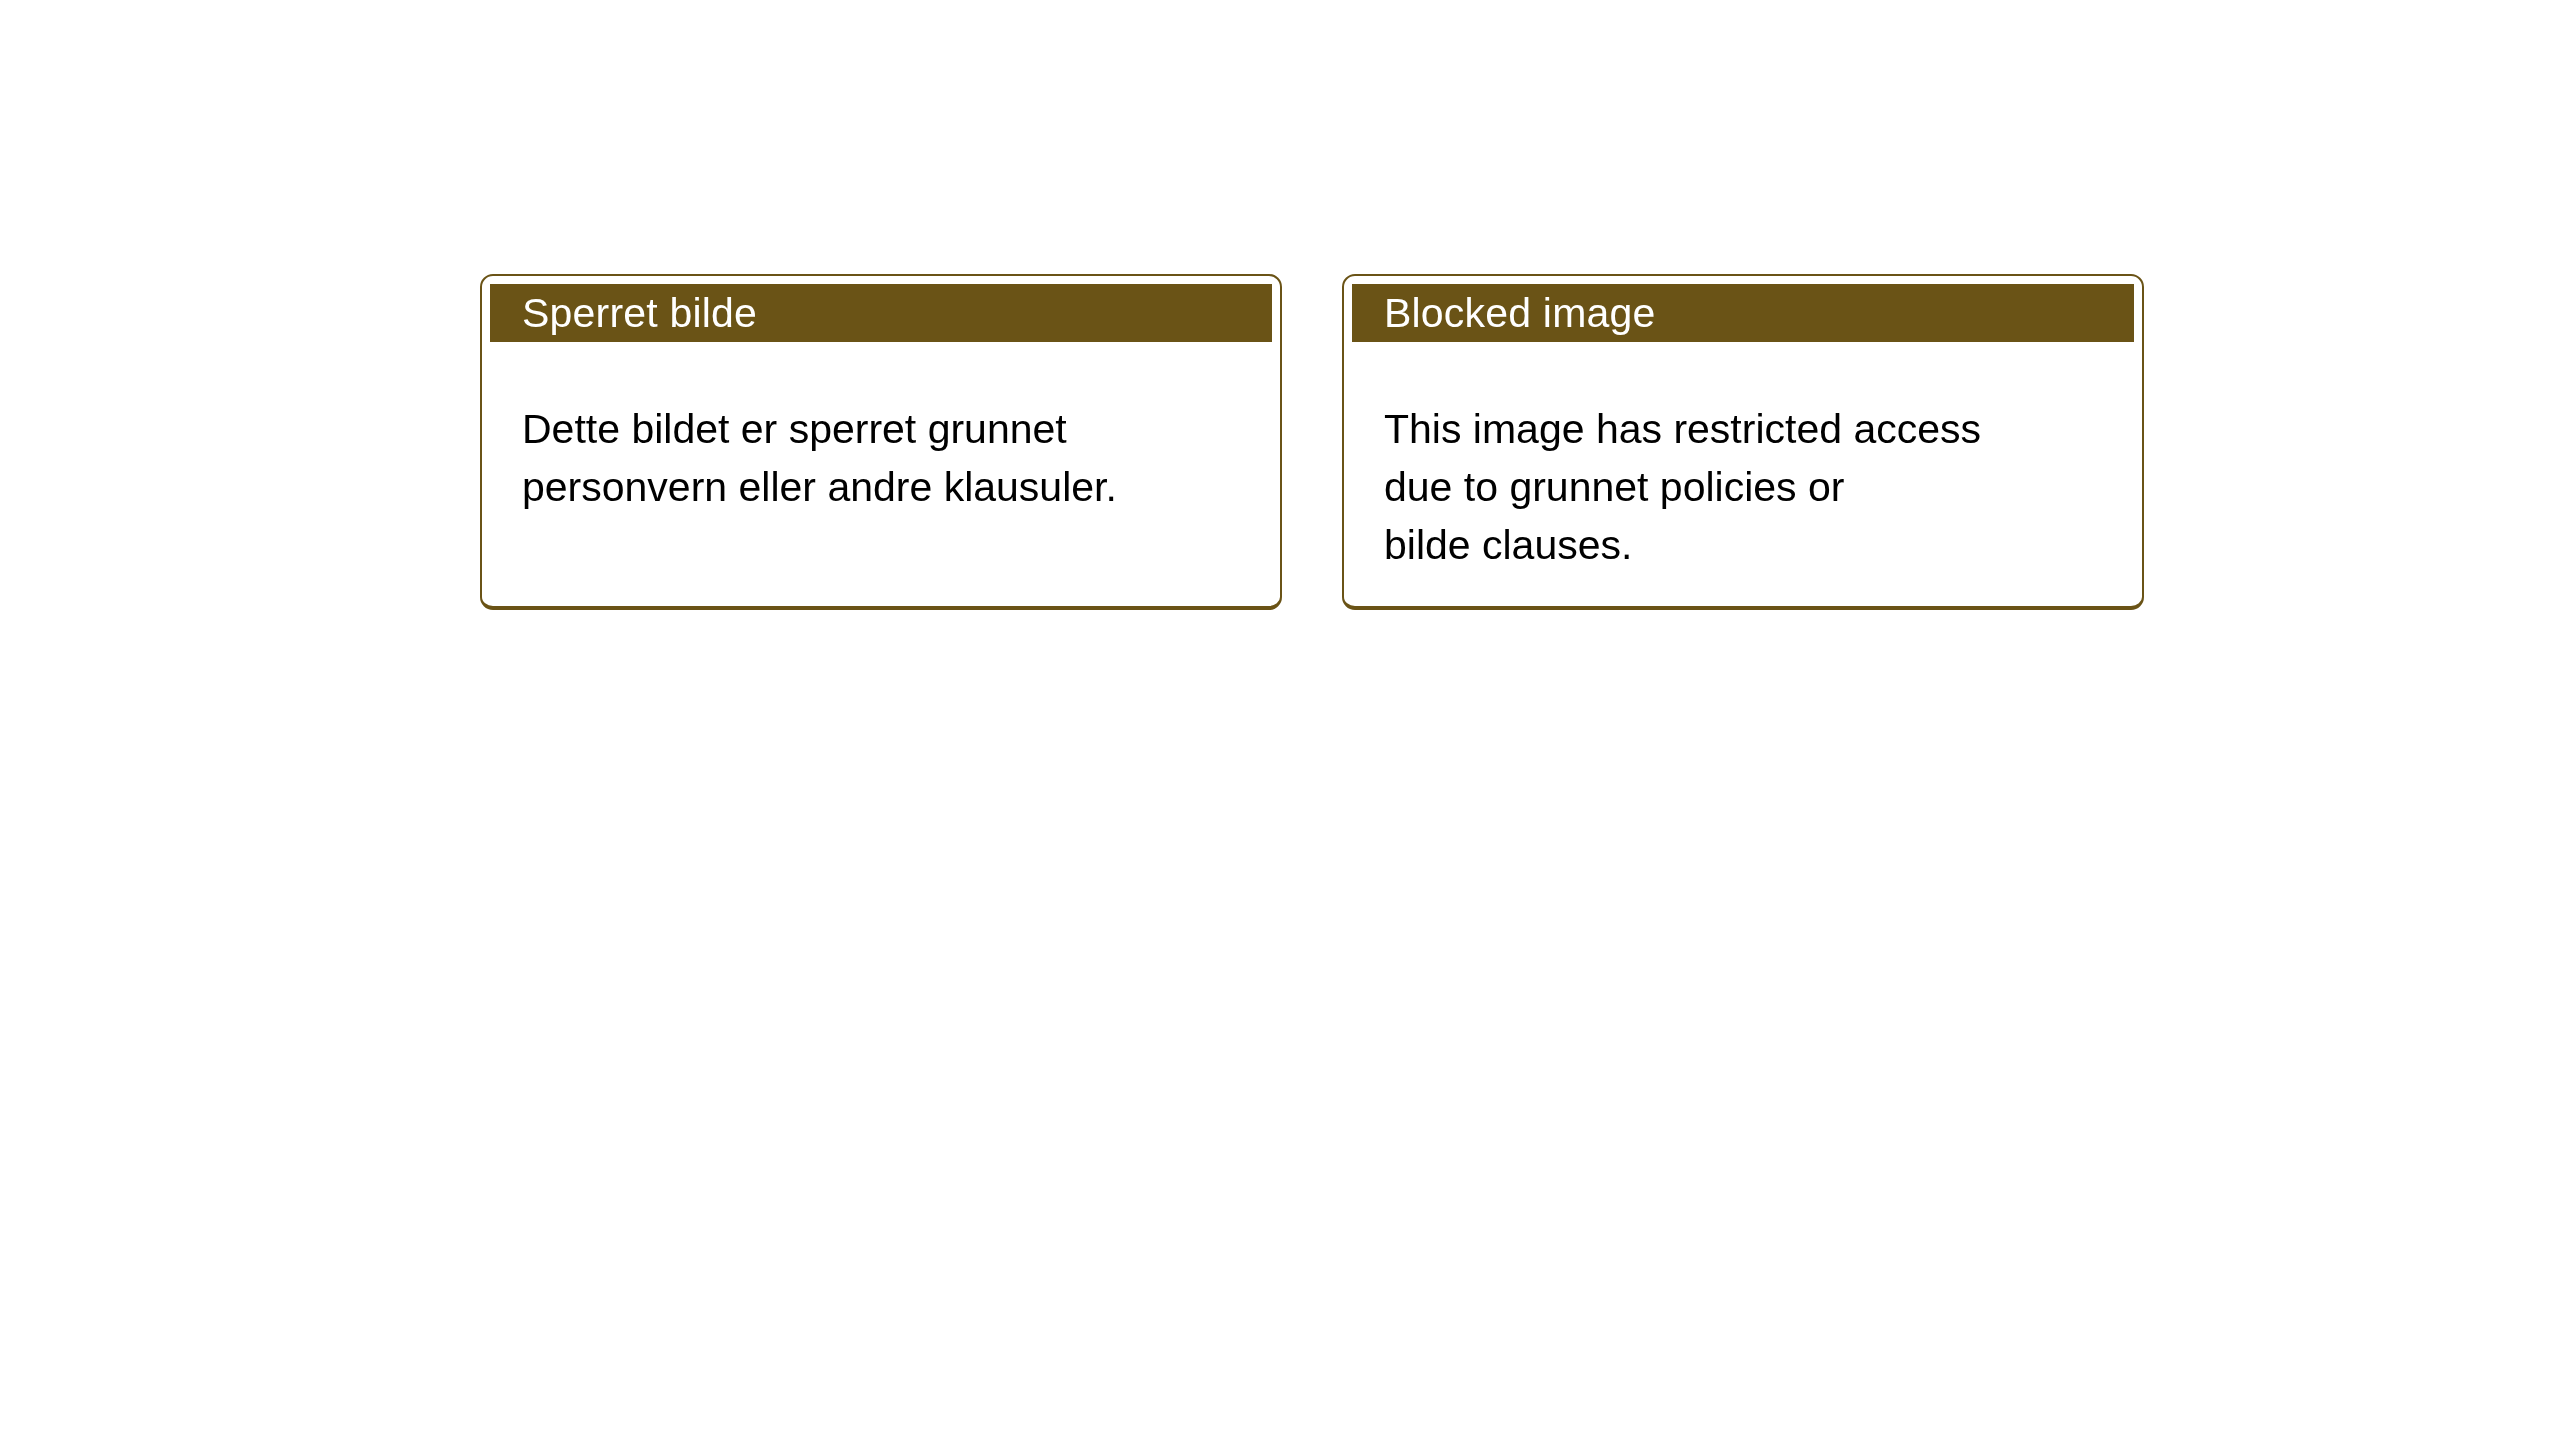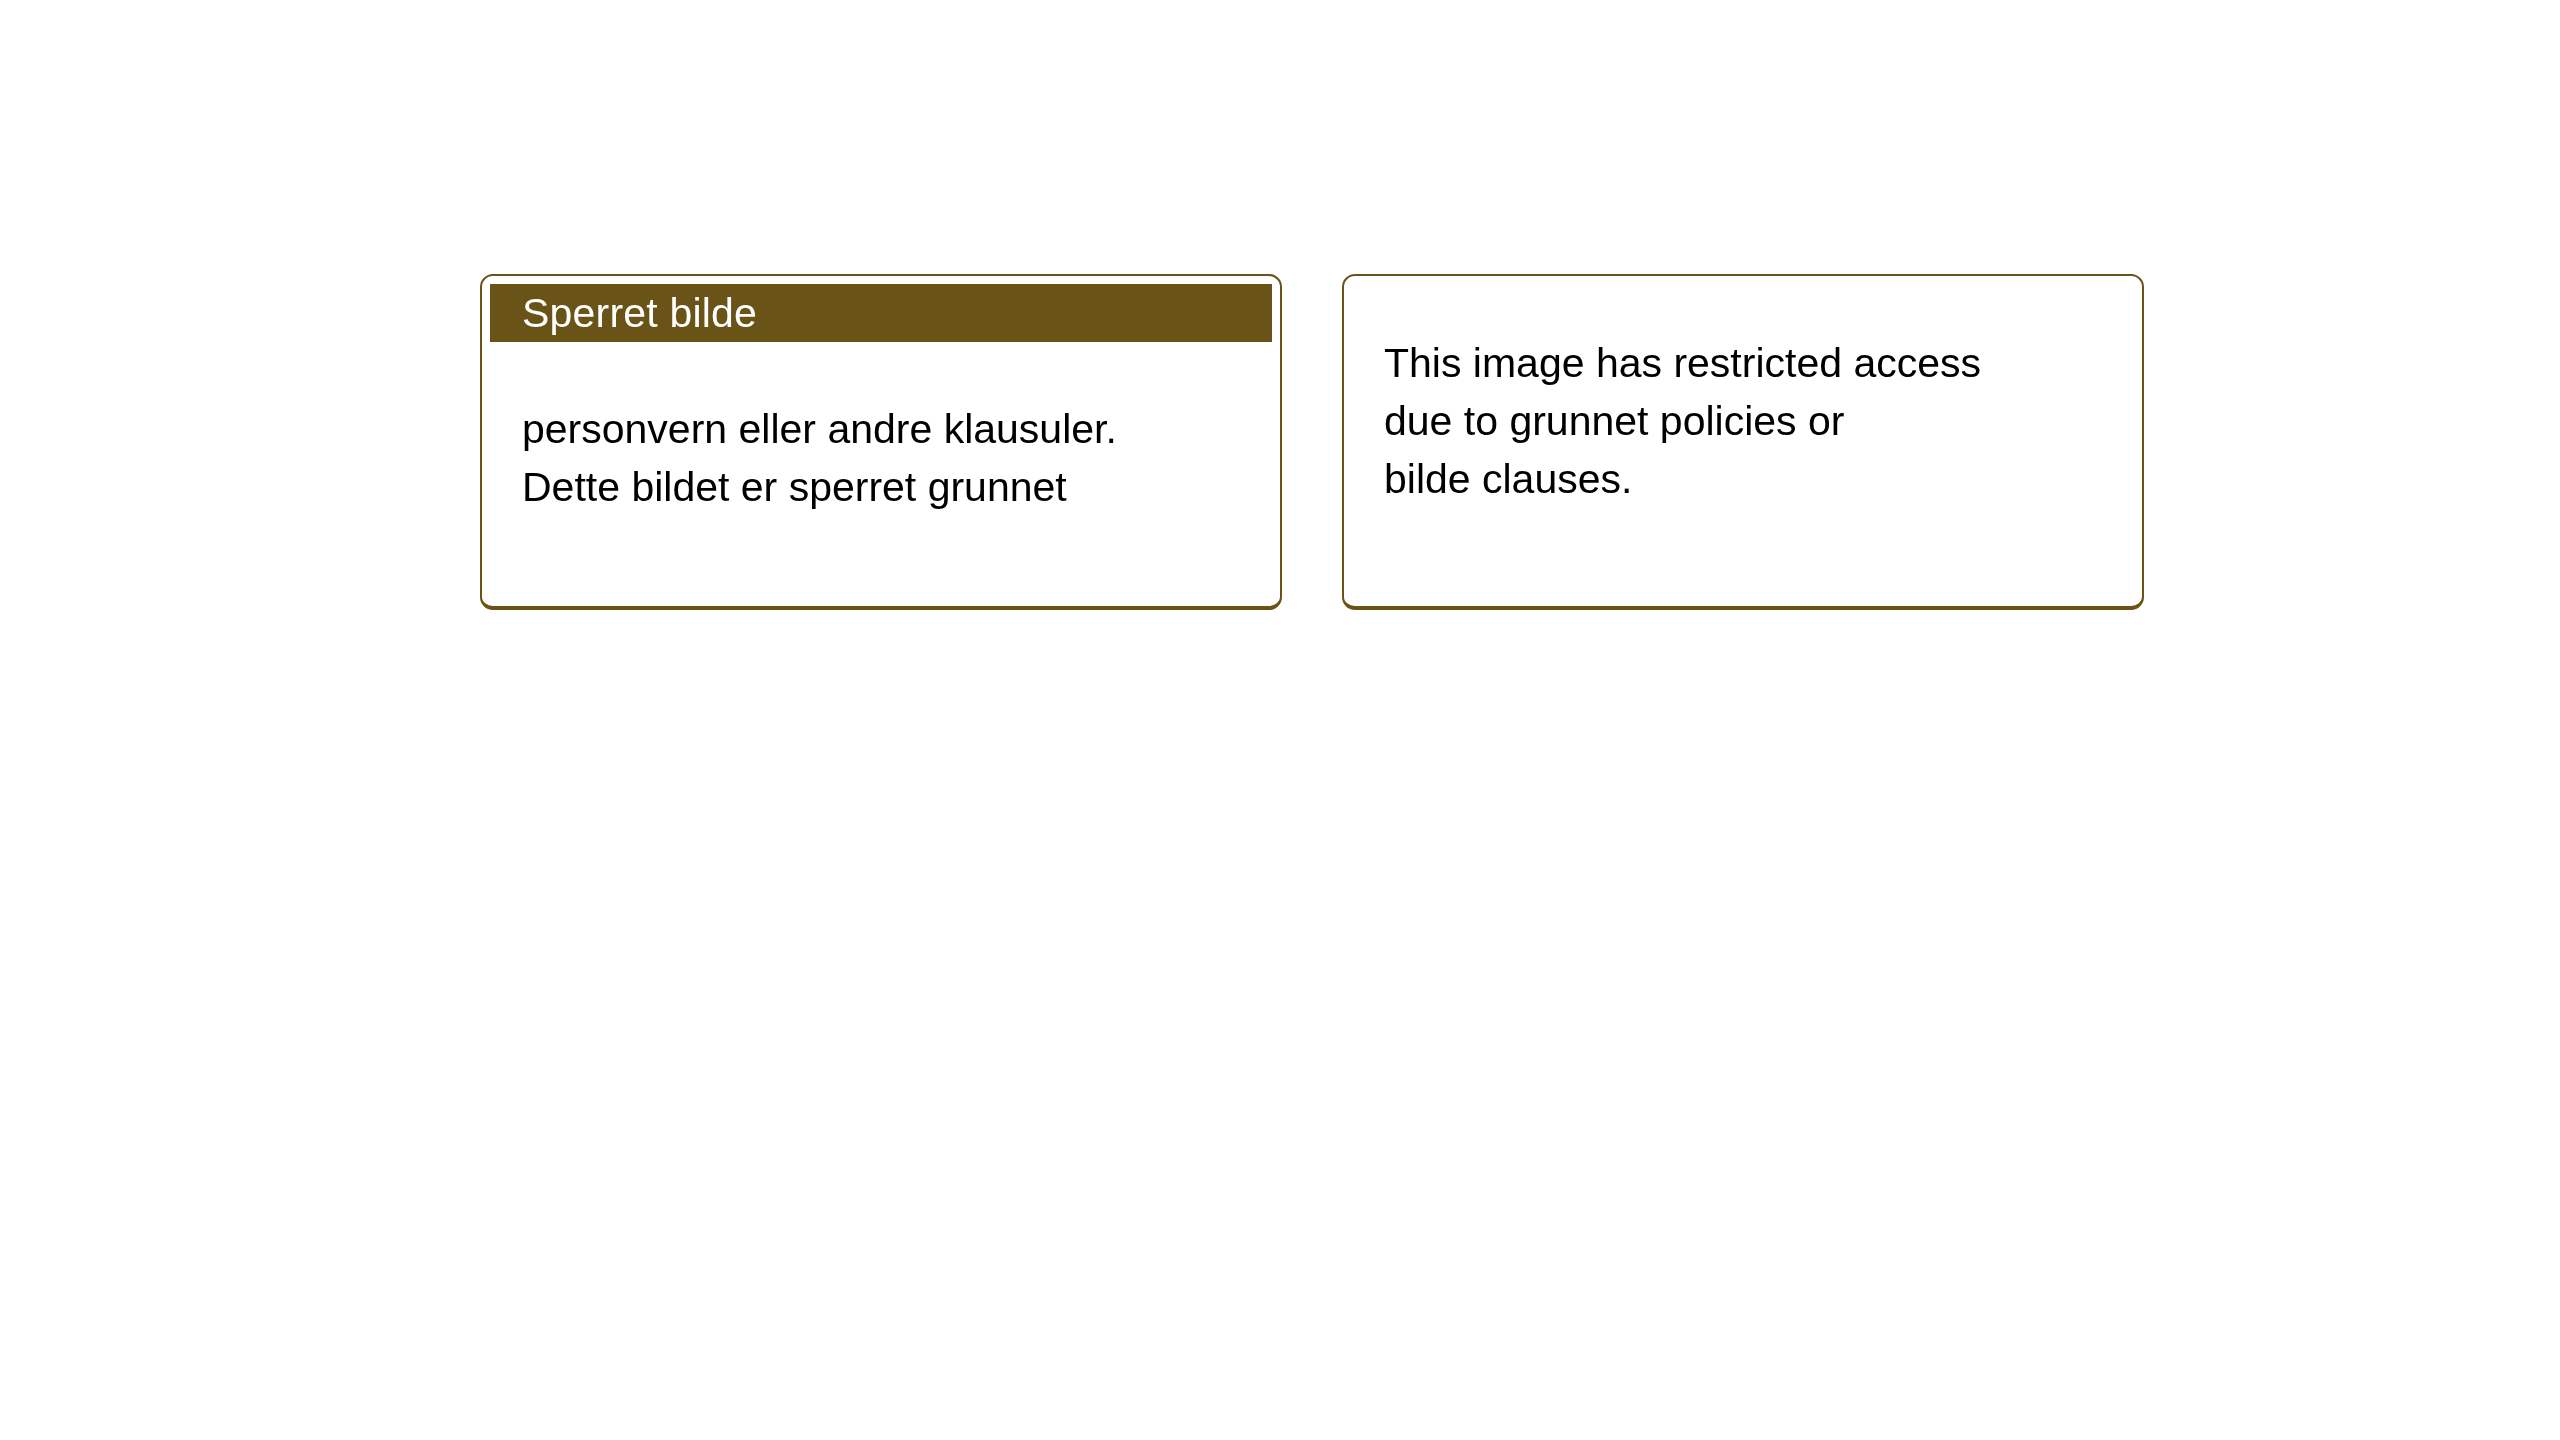--- a/index.html
+++ b/index.html
@@ -60,26 +60,29 @@
 </head>
 <body>
 
 <div class="canvas">
 
   <div class="card card-no">
     <div class="card-header">
       <span class="card-title">Sperret bilde</span>
     </div>
     <div class="card-body">
+      <div class="body-line">Dette bildet er sperret grunnet</div>
       <div class="body-line">personvern eller andre klausuler.</div>
-      <div class="body-line">Dette bildet er sperret grunnet</div>
     </div>
   </div>
 
   <div class="card card-en">
+    <div class="card-header">
+      <span class="card-title">Blocked image</span>
+    </div>
     <div class="card-body">
       <div class="body-line">This image has restricted access</div>
       <div class="body-line">due to grunnet policies or</div>
       <div class="body-line">bilde clauses.</div>
     </div>
   </div>
 
 </div>
 
 </body></html>

